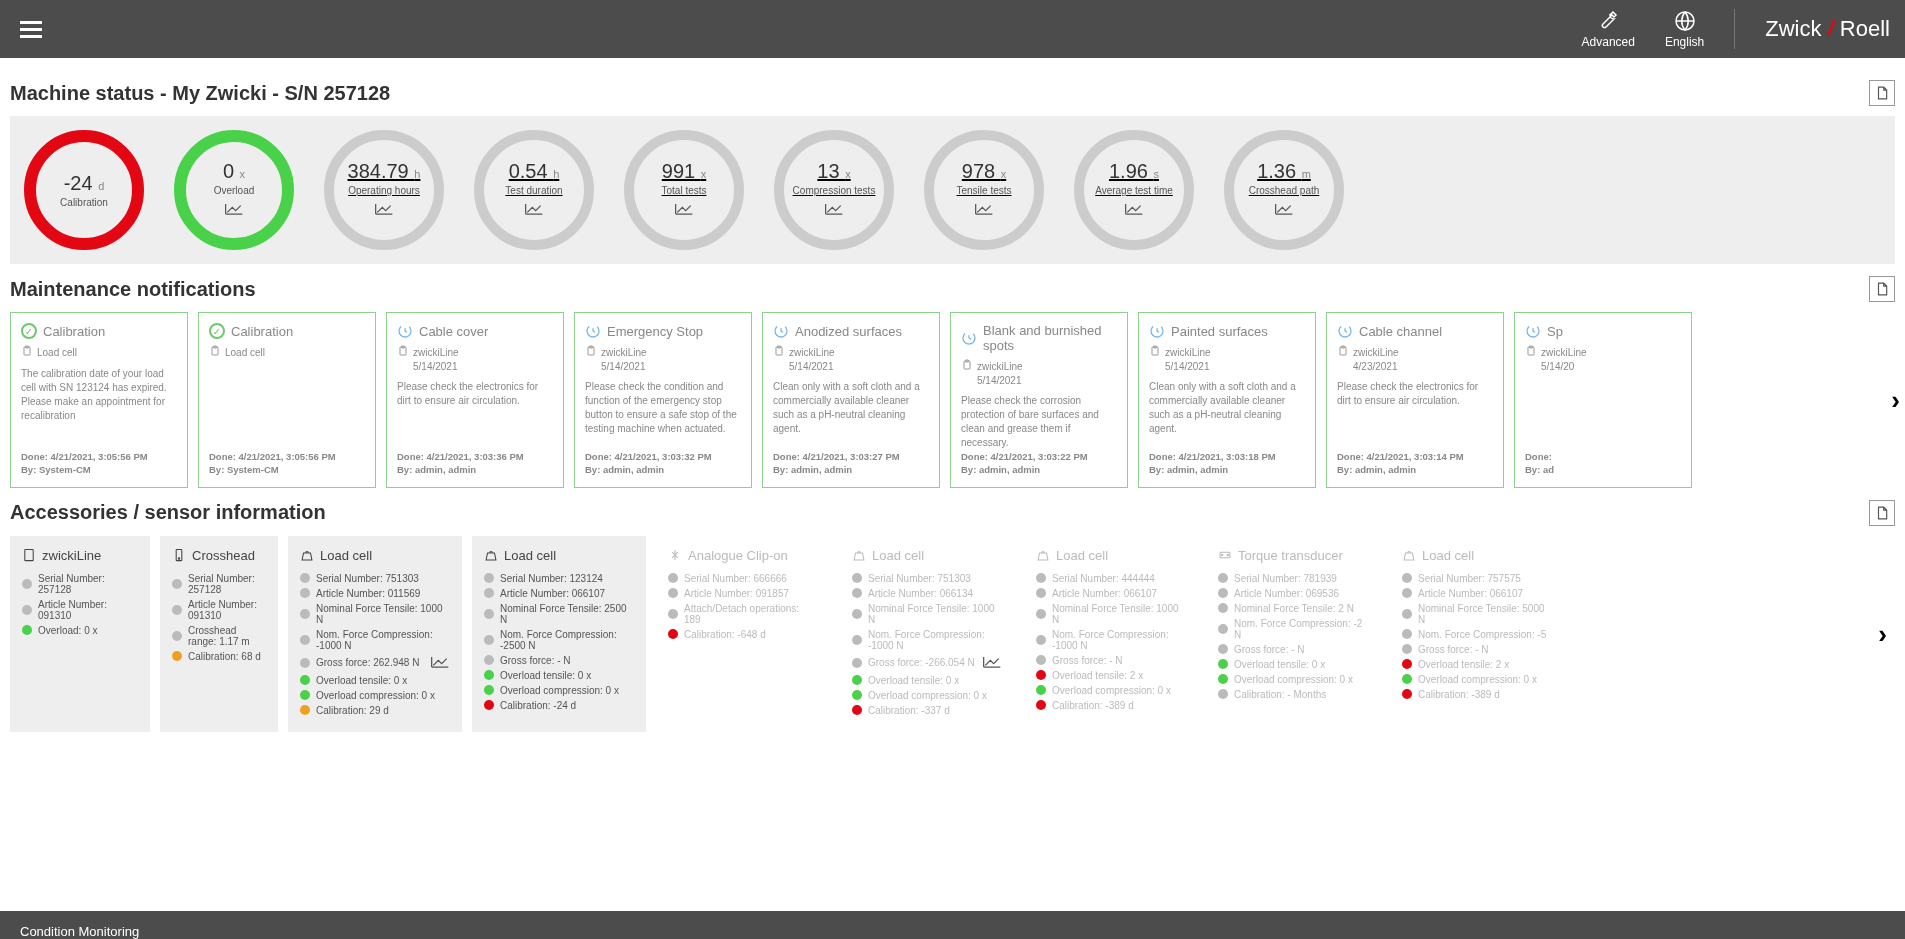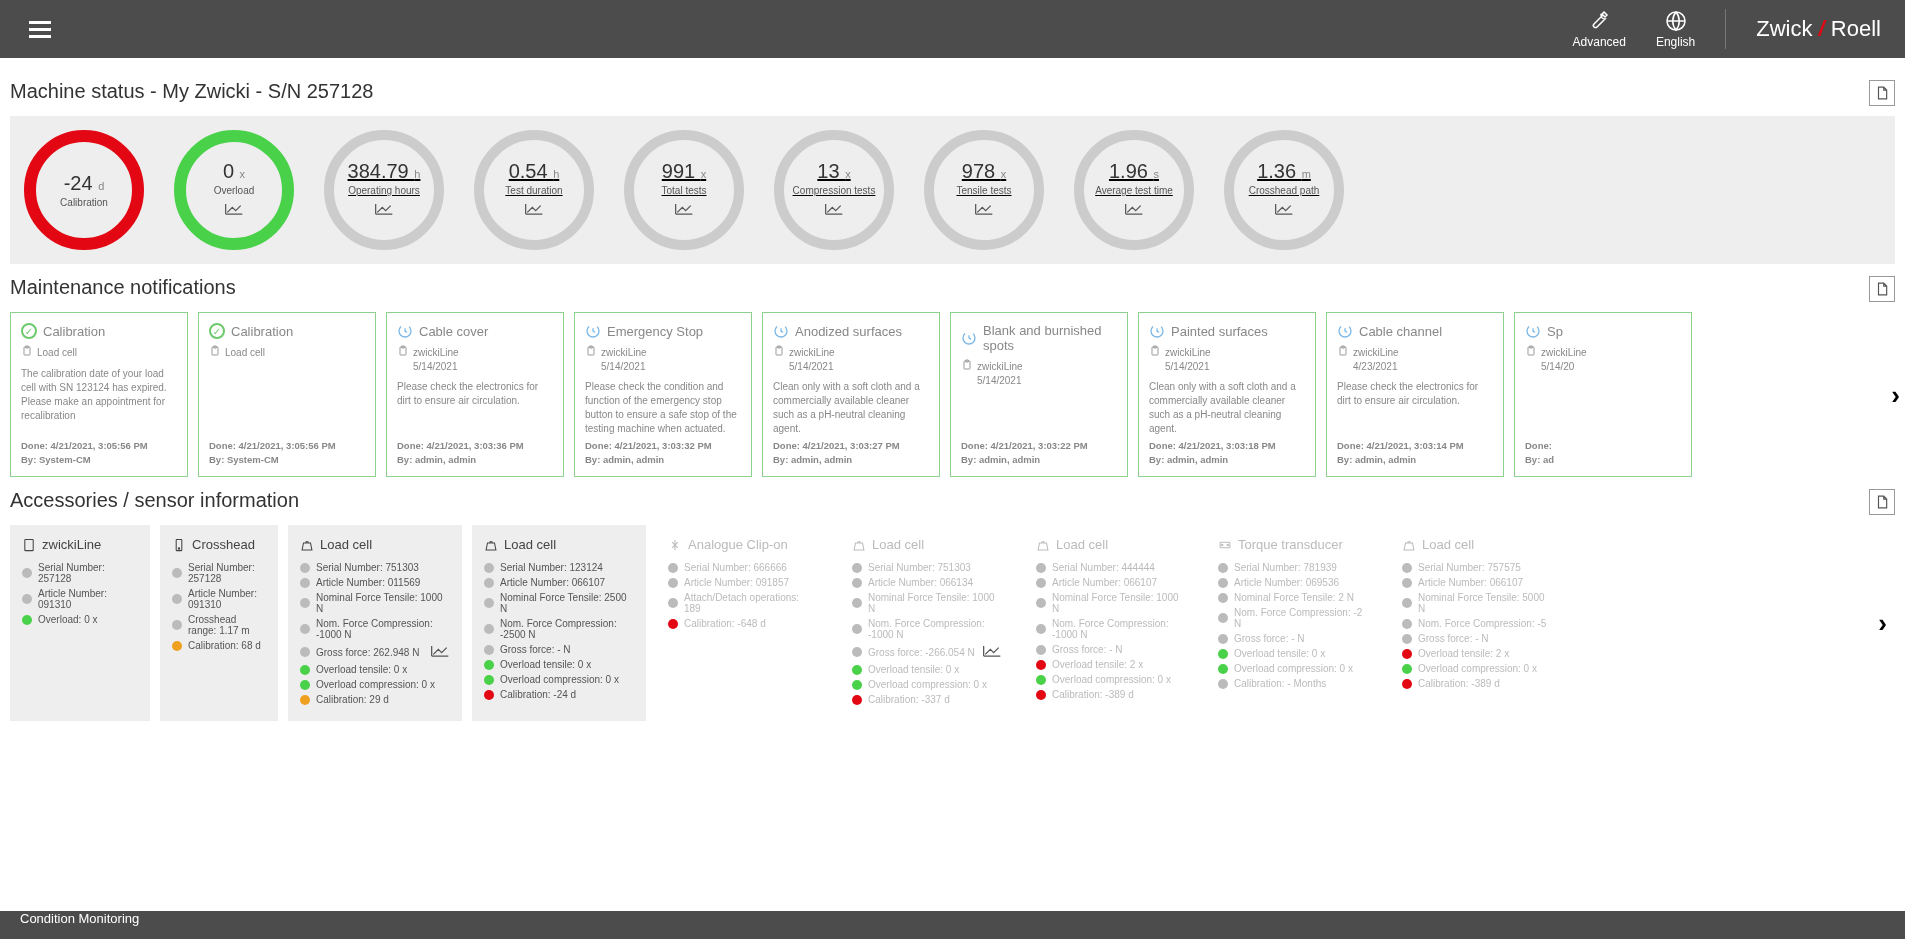--- a/index.html
+++ b/index.html
@@ -1,29 +1,29 @@
 <!DOCTYPE html>
 <html><head>
   <meta charset="utf-8">
   <style>
     * { margin: 0; padding: 0; box-sizing: border-box; font-family: 'Segoe UI', Arial, sans-serif; }
     body { background: #fff; width: 1905px; height: 939px; overflow: hidden; position: relative; }
     
-    .header { background: #4c4c4c; height: 58px; display: flex; align-items: center; padding: 0 24px; color: #fff; }
+    .header { background: #4c4c4c; height: 58px; display: flex; align-items: center; padding: 0 15px; color: #fff; }
     .hamburger { cursor: pointer; padding: 5px; }
     .hamburger span { display: block; width: 22px; height: 3px; background: #fff; margin: 4px 0; }
     .header-right { margin-left: auto; display: flex; align-items: center; gap: 30px; }
     .header-btn { display: flex; flex-direction: column; align-items: center; font-size: 12px; gap: 2px; cursor: pointer; }
     .header-btn svg { width: 24px; height: 24px; }
     .logo { font-size: 22px; font-weight: 300; white-space: nowrap; }
     .logo .red { color: #e30613; font-style: italic; font-weight: 600; }
     .divider { width: 1px; height: 40px; background: #777; }
     
     .content { padding: 10px; }
-    .section-title { font-size: 20px; font-weight: 400; color: #333; margin: 12px 0 10px 0; display: flex; align-items: flex-start; }
+    .section-title { font-size: 20px; font-weight: 700; color: #333; margin: 12px 0 10px 0; display: flex; align-items: center; }
     .section-icon { margin-left: auto; border: 1px solid #999; padding: 5px; cursor: pointer; width: 26px; height: 26px; display: flex; align-items: center; justify-content: center; }
     
     .gauges { background: #eeeeee; padding: 14px; display: flex; gap: 30px; }
     .gauge { width: 120px; height: 120px; border-radius: 50%; display: flex; flex-direction: column; align-items: center; justify-content: center; position: relative; }
     .gauge.red { border: 12px solid #e30613; }
     .gauge.green { border: 12px solid #4ad14a; }
     .gauge.gray { border: 10px solid #ccc; text-decoration: underline; }
     .gauge-value { font-size: 20px; font-weight: 300; color: #333; }
     .gauge-value small { font-size: 11px; color: #888; }
     .gauge-label { font-size: 10px; color: #555; margin-top: 2px; text-align: right; }
@@ -47,21 +47,21 @@
     .acc-header { display: flex; align-items: center; gap: 6px; font-size: 13px; color: #444; margin-bottom: 10px; }
     .acc-card.inactive .acc-header { color: #bbb; }
     .acc-row { display: flex; align-items: center; gap: 6px; margin: 4px 0; font-size: 10px; }
     .dot { width: 10px; height: 10px; border-radius: 50%; flex-shrink: 0; }
     .dot.gray { background: #bbb; }
     .dot.green { background: #4ad14a; }
     .dot.orange { background: #f0a020; }
     .dot.red { background: #e30613; }
     .acc-chart { margin-left: auto; }
     
-    .footer { position: absolute; bottom: 0; left: 0; right: 0; height: 28px; background: #4c4c4c; color: #fff; padding: 0 20px; display: flex; align-items: flex-start; font-size: 13px; }
+    .footer { position: absolute; bottom: 0; left: 0; right: 0; height: 28px; background: #4c4c4c; color: #fff; padding: 0 20px; display: flex; align-items: flex-end; font-size: 13px; }
     
     .check-icon { width: 16px; height: 16px; border: 2px solid #6cc96c; border-radius: 50%; display: inline-flex; align-items: center; justify-content: center; color: #6cc96c; font-size: 10px; flex-shrink: 0; }
     .calendar-icon { width: 16px; height: 16px; border-radius: 50%; display: inline-flex; align-items: center; justify-content: center; flex-shrink: 0; }
     .calendar-icon svg { width: 16px; height: 16px; }
     .clip-icon svg { width: 12px; height: 12px; }
     .dev-icon { width: 14px; height: 14px; display: inline-flex; }
   </style>
 </head>
 <body>
 
@@ -280,20 +280,21 @@
           <span>Blank and burnished spots</span>
         </div>
     <div class="notif-sub">
           <span class="clip-icon"><svg viewBox="0 0 24 24" fill="none" stroke="#999" stroke-width="2">
               <rect x="6" y="4" width="12" height="16" rx="1"></rect>
               <rect x="9" y="2" width="6" height="4" rx="1"></rect>
             </svg></span>
           <span>zwickiLine</span>
         </div>
     <div class="notif-sub" style="margin-left:16px;">5/14/2021</div>
+    <div class="notif-text">Please check the corrosion protection of bare surfaces and clean and grease them if necessary.</div>
     <div class="notif-footer">Done: 4/21/2021, 3:03:22 PM<br>By: admin, admin</div>
       </div>
       <div class="notif-card">
         <div class="notif-header">
           <span class="calendar-icon">
             <svg viewBox="0 0 24 24" fill="none" stroke="#7cb8e8" stroke-width="2">
               <circle cx="12" cy="12" r="9" stroke-dasharray="42 14" transform="rotate(-45 12 12)"></circle>
               <path d="M12 8 v4 l3 2"></path>
             </svg>
           </span>

